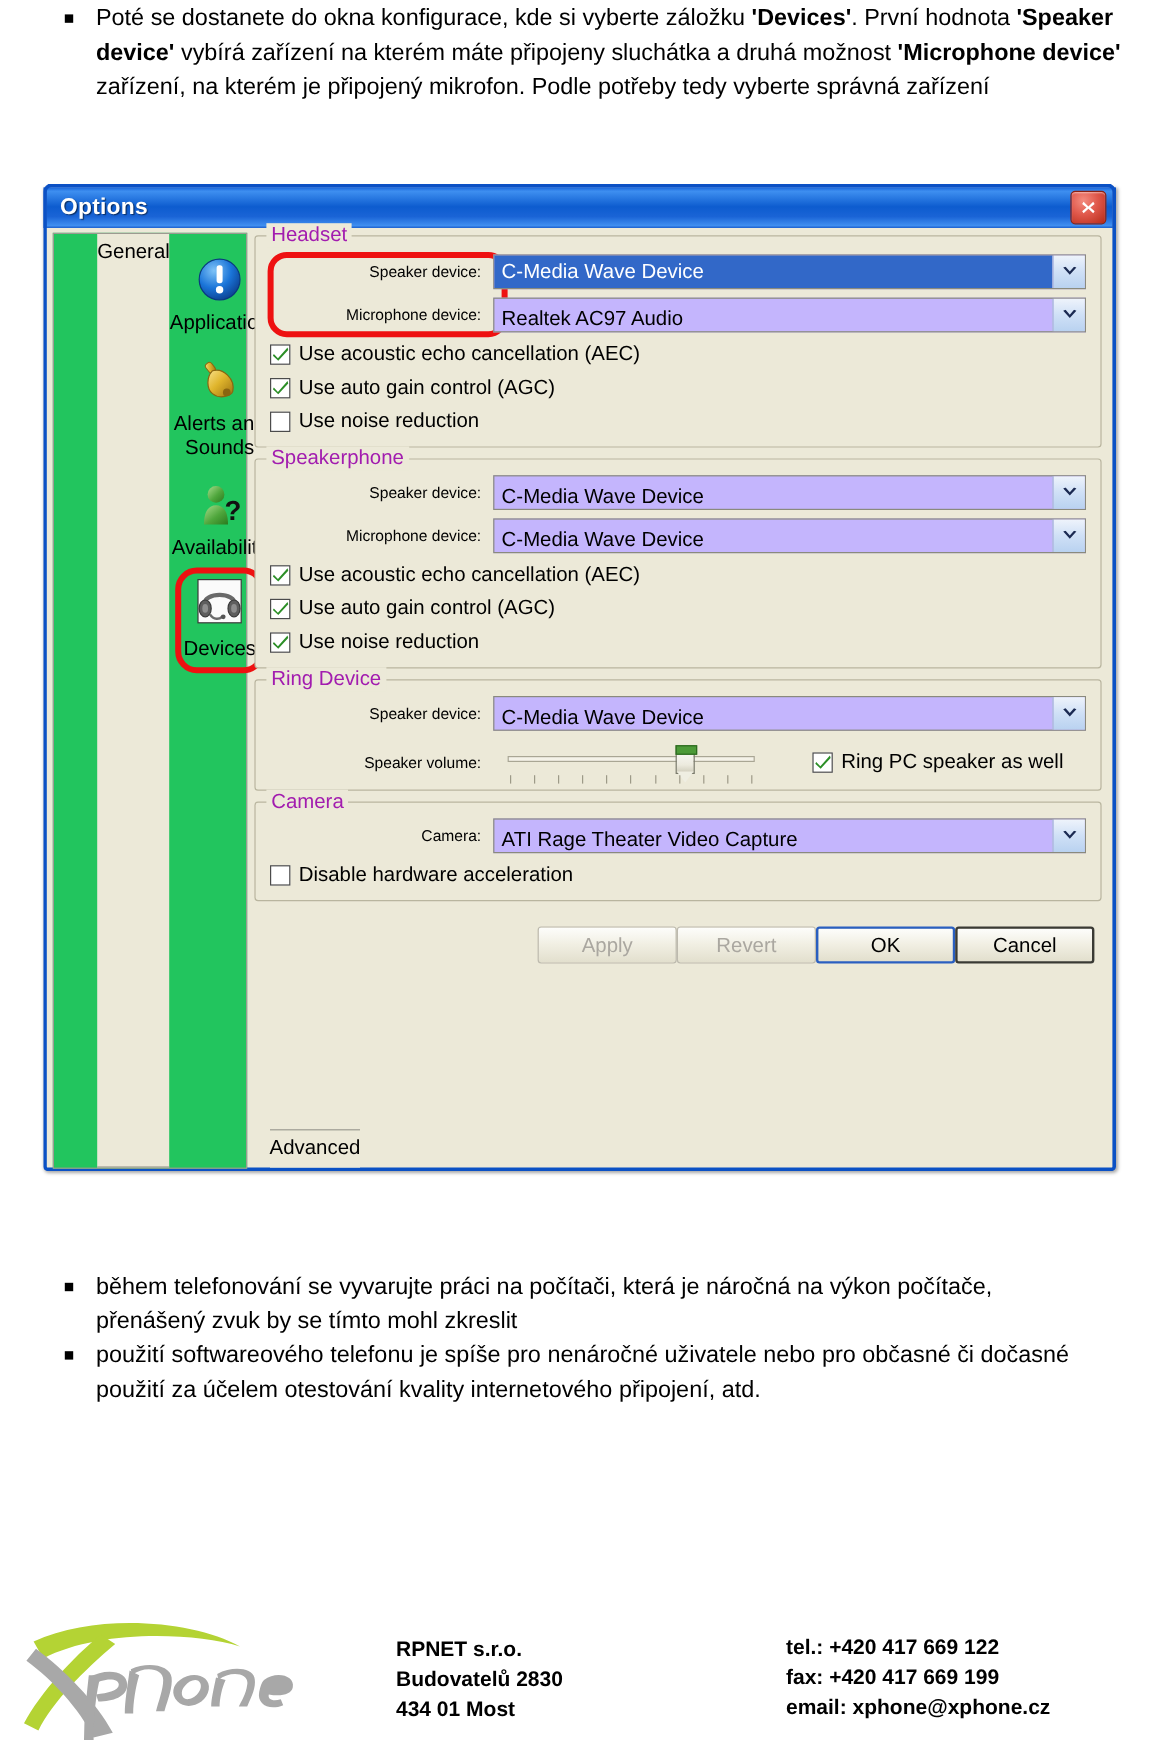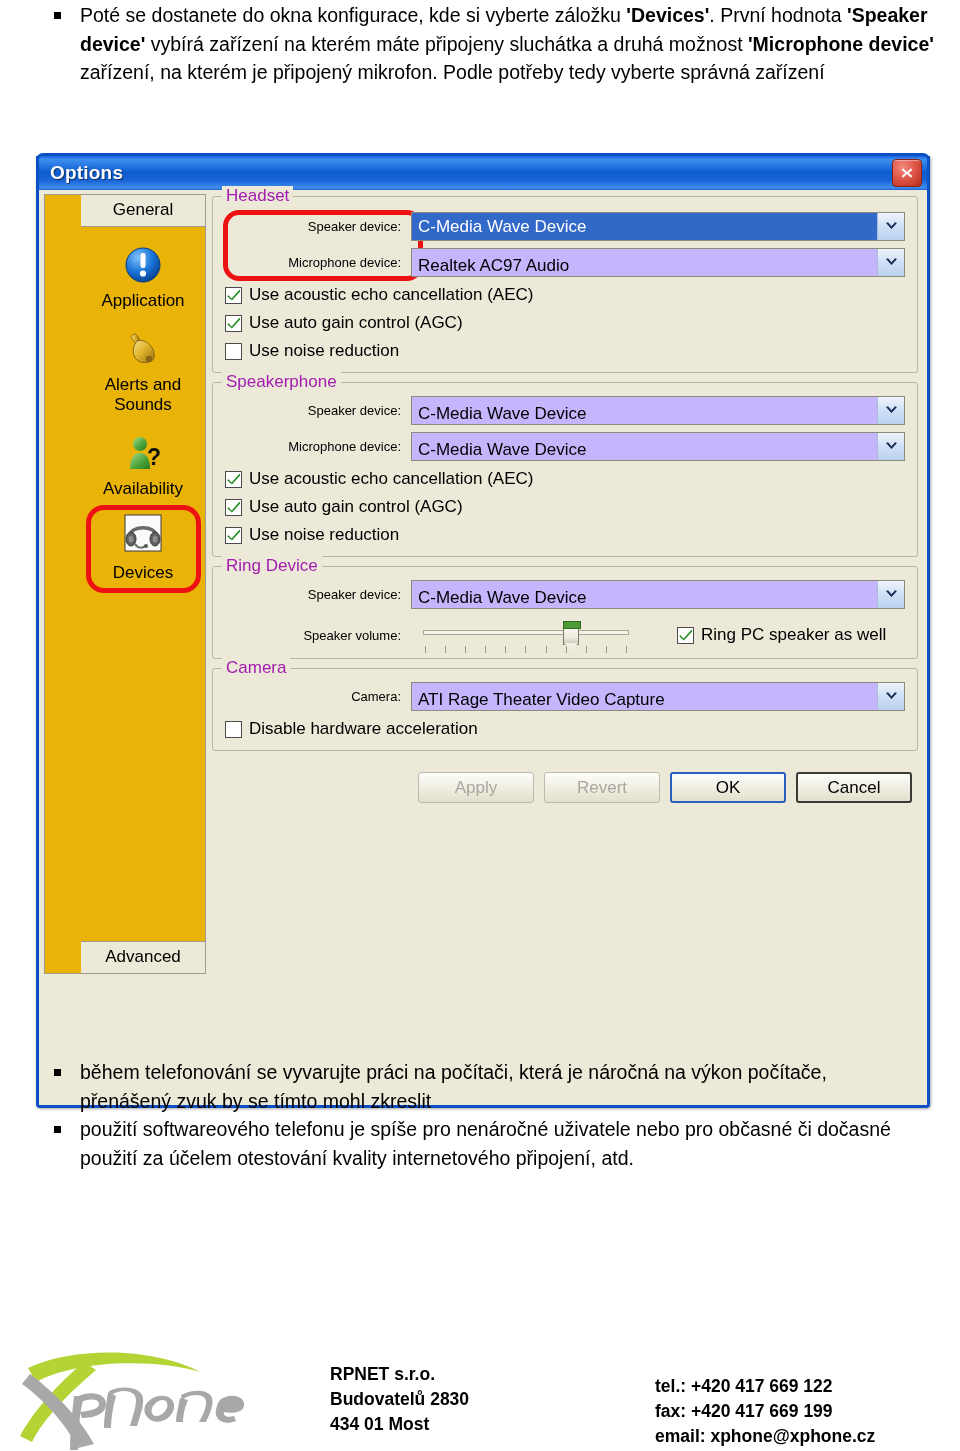--- a/index.html
+++ b/index.html
@@ -32,21 +32,21 @@
   }
   .bold { font-weight: bold; }
 
   .top-text { position:absolute; left:0; top:1px; width:960px; }
   .bottom-text { position:absolute; left:0; top:1058px; width:928px; }
 
   
   .xp-dialog {
     position: absolute;
     left: 36px; top: 156px;
-    width: 894px; height: 952px;
+    width: 894px; height: 820px;
     border: 3px solid #0b51c5;
     border-top: none;
     border-radius: 0 0 4px 4px;
     background: #ece9d8;
     box-shadow: 1px 1px 3px rgba(0,0,0,.35);
   }
   .titlebar {
     height: 37px;
     background: linear-gradient(180deg,#1763da 0%, #3e8ff0 10%, #0d5ccf 48%, #1a64d6 72%, #3f8ef0 94%, #1b5fce 100%);
     border: 3px solid #0b51c5;
@@ -74,23 +74,23 @@
     display:flex; align-items:center; justify-content:center;
     cursor: pointer;
   }
   .close-btn svg { display:block; }
 
   .dlg-body { display:flex; height: 789px; padding: 4px 5px 5px 5px; }
 
   
   .sidebar {
     width: 162px;
-    background: #eab308;
+    background: #22c55e;
     border: 1px solid #9c9b91;
-    display: flex; flex-direction: column;
+    display: flex; flex-direction: row;
     flex: 0 0 162px;
     padding-left: 36px;
   }
   .side-tab {
     background: #ece9d8;
     border-bottom: 1px solid #9c9b91;
     text-align:center;
     font-size: 17px;
     padding: 5px 0 6px;
     cursor: pointer;
@@ -196,21 +196,21 @@
     content:""; position:absolute; left: 0px; bottom: -8px;
     width: 0; height: 0;
     border-left: 7px solid transparent;
     border-right: 7px solid transparent;
     border-top: 9px solid #efeee2;
   }
   .slider-ticks { position:absolute; left: 10px; right: 10px; top: 30px; height: 8px; display:flex; justify-content:space-between; }
   .slider-ticks i { width:1px; height:7px; background:#9d9a88; display:block; }
 
   
-  .btn-bar { display:flex; gap: 10px; justify-content:flex-end; padding: 12px 6px 0 0; }
+  .btn-bar { display:flex; justify-content:flex-end; padding: 12px 6px 0 0; }
   .btn {
     width: 116px; height: 31px;
     border: 1px solid #7b7b6e;
     border-radius: 3px;
     background: linear-gradient(180deg,#fdfdfb 0%, #f1efe3 48%, #e2dfcd 100%);
     font-size: 17px;
     display:flex; align-items:center; justify-content:center;
     cursor:pointer;
     color: #000;
   }
@@ -218,21 +218,21 @@
   .btn.default {
     border: 2px solid #2a5fc0;
     background: linear-gradient(180deg,#fdfdfb 0%, #f1efe3 48%, #e2dfcd 100%);
   }
   .btn.cancel { border: 2px solid #3a3a34; }
 
   
   .footer { position:absolute; left:0; top: 1352px; width:960px; height: 99px; }
   .logo { position:absolute; left: 10px; top: -4px; width: 250px; height: 105px; }
   .f-col1 { position:absolute; left: 330px; top: 10px; font-size: 17.5px; line-height: 25px; font-weight: bold; }
-  .f-col2 { position:absolute; left: 655px; top: 22px; font-size: 17.5px; line-height: 25px; font-weight: bold; }
+  .f-col2 { position:absolute; left: 655px; top: 8px; font-size: 17.5px; line-height: 25px; font-weight: bold; }
 </style>
 </head>
 <body>
 
 <div class="doc-block top-text">
   <ul class="bullet-list">
     <li class="bullet-item">
       <span>Poté se dostanete do okna konfigurace, kde si vyberte záložku <b class="bold">'Devices'</b>. První hodnota <b class="bold">'Speaker device'</b> vybírá zařízení na kterém máte připojeny sluchátka a druhá možnost <b class="bold">'Microphone device'</b> zařízení, na kterém je připojený mikrofon. Podle potřeby tedy vyberte správná zařízení</span>
     </li>
   </ul>

